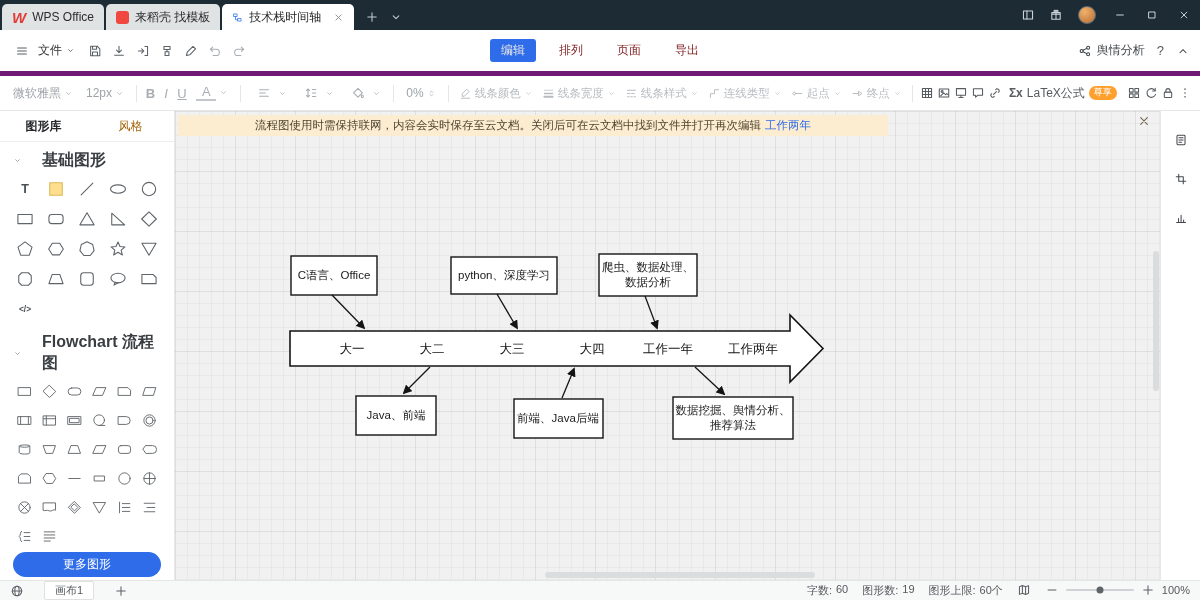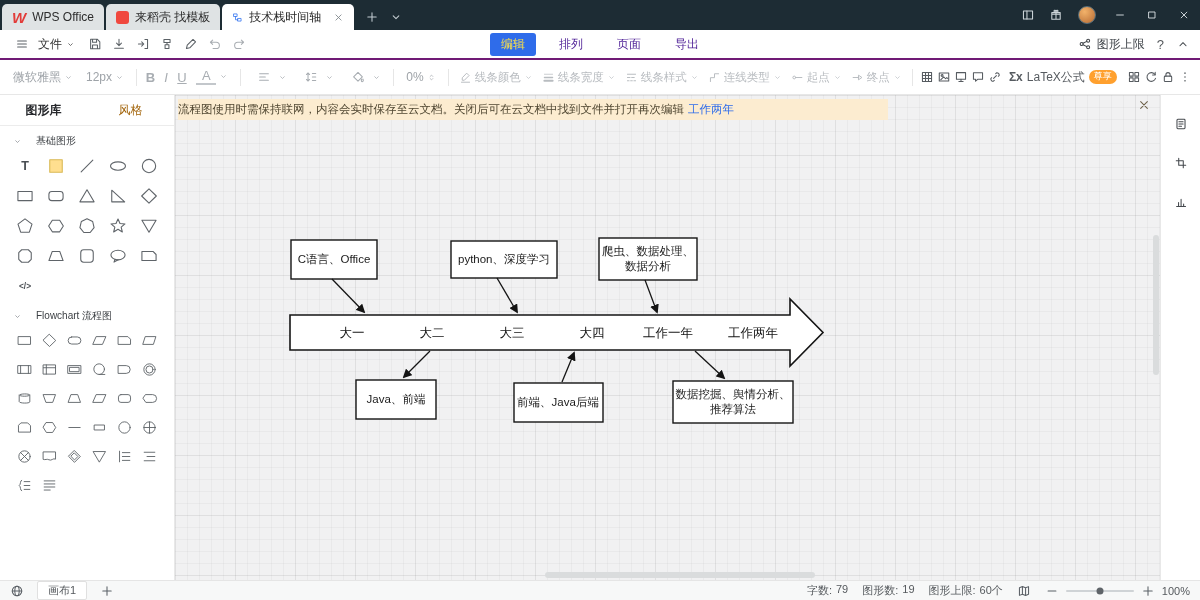--- a/index.html
+++ b/index.html
@@ -15,27 +15,27 @@
   .wps-logo{color:#e23c39;font-weight:bold;font-style:italic;font-size:15px;line-height:1}
   .docer-ico{width:13px;height:13px;border-radius:3px;background:#f0483e;flex:none}
   .tab-close{color:#7b8287;display:grid;place-items:center;margin-left:6px}
   .t-btn{width:24px;height:26px;display:grid;place-items:center;color:#c3ccd1}
   .t-right{margin-left:auto;display:flex;align-items:center;height:30px}
   .t-ico{width:28px;height:30px;display:grid;place-items:center;color:#cdd5d9}
   .avatar{width:18px;height:18px;border-radius:50%;margin:0 8px;background:radial-gradient(circle at 35% 30%,#f2b26a,#b56a33);border:1px solid #58707c}
   .win-btn{width:32px;height:30px;display:grid;place-items:center;color:#dde3e6}
 
   
-  .menubar{height:30px;display:flex;align-items:center;padding:0 10px;border-bottom:2px solid #701a75;position:relative;flex:none;background:#fff}
+  .menubar{height:46px;display:flex;align-items:center;padding:0 10px;border-bottom:5px solid #701a75;position:relative;flex:none;background:#fff}
   .file-group{display:flex;align-items:center;gap:4px;color:#333}
   .m-ico{width:24px;height:22px;display:grid;place-items:center;color:#5b6166;border-radius:3px}
   .m-ico.dim{color:#a9aeb3}
   .center-tabs{position:absolute;left:50%;transform:translateX(-50%);display:flex;gap:12px;align-items:center}
-  .m-tab{padding:3px 11px;border-radius:3px;color:#4c1d95}
-  .m-tab.active{background:#2f6cea;color:#fde047}
+  .m-tab{padding:3px 11px;border-radius:3px;color:#7f1d1d}
+  .m-tab.active{background:#2f6cea;color:#e5e5e5}
   .m-right{margin-left:auto;display:flex;align-items:center;gap:12px;color:#40454a}
   .share-btn{display:flex;align-items:center;gap:5px}
   .help-q{font-size:13px;color:#55595d}
 
   
   .toolbar{height:35px;display:flex;align-items:center;gap:3px;padding:0 8px;border-bottom:1px solid #e7e7e7;flex:none;background:#fff;font-size:12px;white-space:nowrap}
   .tb-select{display:flex;align-items:center;gap:3px;color:#9ea3a8;padding:3px 5px;border-radius:3px}
   .tb-txt{color:#a8adb2;width:20px;text-align:center;font-size:13px}
   .tb-txt.u{text-decoration:underline}
   .fcolor{border-bottom:2px solid #c3c7cb;line-height:1.1}
@@ -53,59 +53,59 @@
 
   
   .sidebar{width:175px;border-right:1px solid #e8e8e8;display:flex;flex-direction:column;background:#fff;flex:none}
   .sb-tabs{display:flex;border-bottom:1px solid #ececec;height:31px;flex:none}
   .sb-tab{flex:1;display:grid;place-items:center;color:#a16207}
   .sb-tab.active{color:#26282c;font-weight:bold}
   .sb-search{margin:8px 10px 4px;height:26px;border:1px solid #e2e4e6;border-radius:4px;display:flex;align-items:center;gap:5px;padding:0 8px;color:#b7bcc1;flex:none}
   .sb-search input{border:none;outline:none;width:100%;font-size:11px;color:#333;background:transparent}
   .sb-search input::placeholder{color:#b7bcc1}
   .sb-section{padding:2px 13px 0}
-  .sec-head{display:flex;align-items:center;gap:14px;font-weight:normal;color:#3a3e42;margin:6px 0 5px;font-size:10px}
+  .sec-head{display:flex;align-items:center;gap:20px;font-weight:bold;color:#3a3e42;margin:6px 0 5px;font-size:16px}
   .sec-caret{color:#7d8287}
   .shape-grid{display:grid;grid-template-columns:repeat(5,1fr);gap:7px 6px;padding:1px 0 4px}
   .shape-grid.cols6{grid-template-columns:repeat(6,1fr);gap:6px 3px}
   .shape-cell{height:23px;display:grid;place-items:center;color:#5f6469}
   .shape-grid svg{width:20px;height:20px;display:block}
   .shape-grid.cols6 svg{width:17px;height:17px}
   .more-btn{margin:auto 13px 10px;height:25px;background:#2f6cea;color:#fff;border:none;border-radius:13px;font-size:12px;flex:none;font-family:inherit}
 
   
   .canvas{flex:1;position:relative;overflow:hidden;min-width:0;
     background-color:#f1f1f2;
     background-image:
       linear-gradient(rgba(0,0,0,.045) 1px,transparent 1px),
       linear-gradient(90deg,rgba(0,0,0,.045) 1px,transparent 1px),
       linear-gradient(rgba(0,0,0,.03) 1px,transparent 1px),
       linear-gradient(90deg,rgba(0,0,0,.03) 1px,transparent 1px);
     background-size:60px 60px,60px 60px,12px 12px,12px 12px;}
-  .notice{position:absolute;left:3px;top:4px;width:710px;height:21px;background:#fcecd0;display:flex;align-items:center;gap:4px;font-size:11.5px;color:#4f4631}
+  .notice{position:absolute;left:3px;top:4px;width:710px;height:21px;background:#fcecd0;display:flex;align-items:center;justify-content:center;gap:4px;font-size:11.5px;color:#4f4631}
   .notice-link{color:#2f6cea}
   .notice-close{position:absolute;right:9px;top:3px;color:#6d6149;display:grid;place-items:center}
   .diagram{position:absolute;left:0;top:0;width:985px;height:460px}
   .tl{fill:#fff;stroke:#141414;stroke-width:1.6}
   .box rect{fill:#fff;stroke:#141414;stroke-width:1.4}
   .bx-t{font-size:11.5px;fill:#1a1a1a;text-anchor:middle}
   .stage{font-size:12.5px;fill:#111;text-anchor:middle;font-weight:500}
   .conn{stroke:#141414;stroke-width:1.3;fill:none}
   .v-thumb{position:absolute;right:1px;top:140px;width:6px;height:140px;background:#dadcdd;border-radius:3px}
   .h-thumb{position:absolute;bottom:2px;left:370px;height:6px;width:270px;background:#dadcdd;border-radius:3px}
 
   
   .rail{width:40px;border-left:1px solid #e8e8e8;background:#fff;display:flex;flex-direction:column;align-items:center;padding-top:16px;gap:13px;flex:none}
   .rail-btn{width:26px;height:26px;display:grid;place-items:center;color:#45494e;border-radius:4px}
 
   
-  .statusbar{height:20px;background:#f7f8f8;border-top:1px solid #e5e5e5;display:flex;align-items:center;padding:0 10px;gap:13px;font-size:11px;color:#55595d;flex:none}
+  .statusbar{height:20px;background:#f7f8f8;border-top:1px solid #e5e5e5;display:flex;align-items:center;padding:0 10px;gap:20px;font-size:11px;color:#55595d;flex:none}
   .sb-ico{display:grid;place-items:center;color:#5b6066}
   .canvas-chip{background:#fff;border:1px solid #e0e0e0;padding:1px 10px;border-radius:2px}
-  .st-right{margin-left:auto;display:flex;align-items:flex-end;gap:14px}
+  .st-right{margin-left:auto;display:flex;align-items:flex-start;gap:14px}
   .st-pair{display:flex;gap:4px}
   .zoom-group{display:flex;align-items:center;gap:7px}
   .zoom-track{width:68px;height:2px;background:#cfd3d6;position:relative;border-radius:1px}
   .zoom-thumb{position:absolute;left:50%;top:50%;transform:translate(-50%,-50%);width:7px;height:7px;border-radius:50%;background:#5f6469}
 
   [data-icon] svg{width:14px;height:14px;display:block}
   .t-tab [data-icon] svg,.tab-close svg{width:11px;height:11px}
   .win-btn svg{width:12px;height:12px}
   .tb-lbl [data-icon] svg{width:13px;height:13px}
   .caret svg{width:9px !important;height:9px !important}
@@ -277,21 +277,21 @@
         <span data-icon="share">
             <svg viewBox="0 0 16 16">
               <g fill="none" stroke="currentColor" stroke-width="1.2" stroke-linecap="round" stroke-linejoin="round">
                 <circle cx="11.6" cy="4.2" r="1.7"></circle>
                 <circle cx="11.6" cy="11.8" r="1.7"></circle>
                 <circle cx="4.2" cy="8" r="1.7"></circle>
                 <path d="M5.8 7.2 L10 5 M5.8 8.8 L10 11"></path>
               </g>
             </svg>
           </span>
-        <span>图形上限</span>
+        <span>舆情分析</span>
       </div>
       <span class="help-q">?</span>
       <span data-icon="chevron-up">
           <svg viewBox="0 0 16 16">
             <g fill="none" stroke="currentColor" stroke-width="1.2" stroke-linecap="round" stroke-linejoin="round">
               <path d="M4.5 10 L8 6.5 L11.5 10"></path>
             </g>
           </svg>
         </span>
     </div>
@@ -994,20 +994,21 @@
             </div>
             <div class="shape-cell">
               <svg viewBox="0 0 24 24">
                 <g fill="none" stroke="currentColor" stroke-width="1.3" stroke-linejoin="round" stroke-linecap="round">
                   <path d="M4.5 5.5 H19.5 M4.5 9.8 H19.5 M4.5 14.1 H19.5 M4.5 18.4 H13"></path>
                 </g>
               </svg>
             </div>
           </div>
       </div>
+      <button class="more-btn">更多图形</button>
     </aside>
 
     <div class="canvas">
       <div class="notice">
         <span>流程图使用时需保持联网，内容会实时保存至云文档。关闭后可在云文档中找到文件并打开再次编辑</span>
         <span class="notice-link">工作两年</span>
       </div>
       <span class="notice-close" data-icon="close">
           <svg viewBox="0 0 16 16">
             <g fill="none" stroke="currentColor" stroke-width="1.2" stroke-linecap="round" stroke-linejoin="round">
@@ -1111,21 +1112,21 @@
     <span class="sb-ico" data-icon="plus">
         <svg viewBox="0 0 16 16">
           <g fill="none" stroke="currentColor" stroke-width="1.2" stroke-linecap="round" stroke-linejoin="round">
             <path d="M8 3.2 V12.8 M3.2 8 H12.8"></path>
           </g>
         </svg>
       </span>
     <div class="st-right">
       <span class="st-pair">
         <span>字数:</span>
-        <span>79</span>
+        <span>60</span>
       </span>
       <span class="st-pair">
         <span>图形数:</span>
         <span>19</span>
       </span>
       <span class="st-pair">
         <span>图形上限:</span>
         <span>60个</span>
       </span>
       <span class="sb-ico" data-icon="map">

